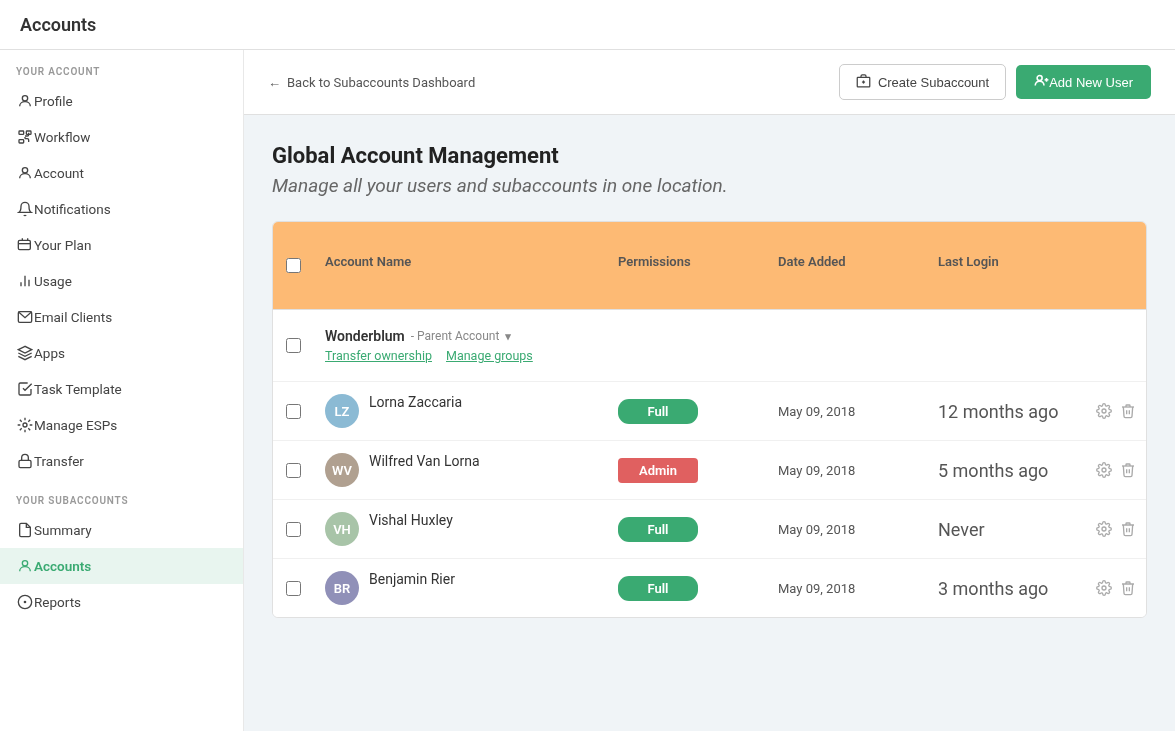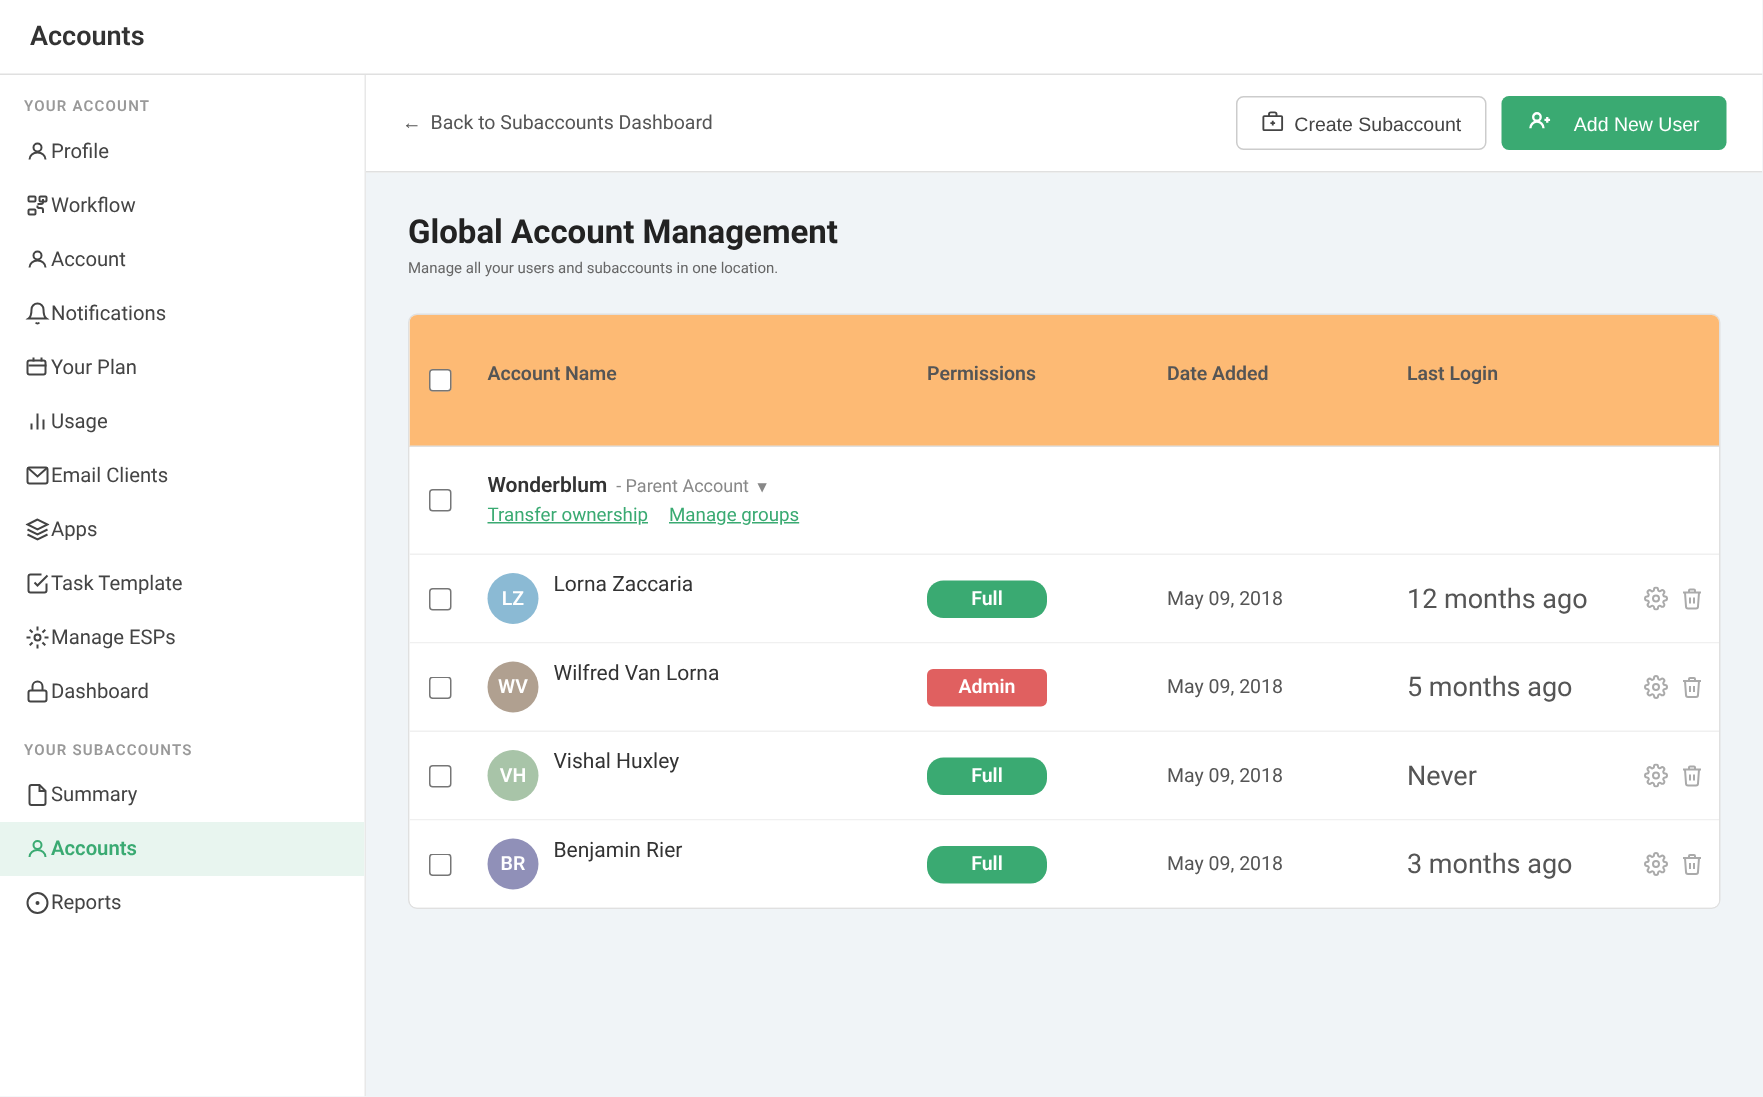--- a/index.html
+++ b/index.html
@@ -86,21 +86,21 @@
     }
     .back-link {
       display: flex;
       align-items: center;
       gap: 6px;
       color: #555;
       font-size: 13px;
       cursor: pointer;
       text-decoration: none;
     }
-    .sub-header-actions { display: flex; gap: 10px; }
+    .sub-header-actions { display: flex; gap: 10px; align-items: center; }
 
     .btn-outline {
       border: 1px solid #ccc;
       background: #fff;
       color: #444;
       padding: 8px 16px;
       border-radius: 5px;
       cursor: pointer;
       font-size: 13px;
       display: flex;
@@ -111,40 +111,41 @@
     .btn-primary {
       border: none;
       background: #3aaa72;
       color: #fff;
       padding: 8px 18px;
       border-radius: 5px;
       cursor: pointer;
       font-size: 13px;
       display: flex;
       align-items: center;
-      gap: 15px;
+      gap: 0;
       font-weight: 500;
     }
 
     
     .content {
       padding: 28px 28px 0 28px;
       overflow-y: auto;
       flex: 1;
     }
     .content-title {
       font-size: 22px;
       font-weight: 700;
       color: #222;
       margin-bottom: 6px;
     }
     .content-subtitle {
       color: #666;
-      font-size: 10px;
+      font-size: 19px;
       margin-bottom: 24px;
+      font-style: italic;
     }
 
     
     .table-container {
       background: #fff;
       border: 1px solid #e0e0e0;
       border-radius: 6px;
       overflow: hidden;
     }
     .table-header {
@@ -399,21 +400,21 @@
       <span>Manage ESPs</span>
     </div>
 
     <div class="sidebar-item">
       <span class="sidebar-icon">
         <svg viewBox="0 0 24 24" fill="none" stroke="currentColor" stroke-width="2">
             <rect x="3" y="11" width="18" height="11" rx="2"></rect>
             <path d="M7 11V7a5 5 0 0110 0v4"></path>
           </svg>
       </span>
-      <span>Dashboard</span>
+      <span>Transfer</span>
     </div>
 
     <div class="sidebar-section-label">YOUR SUBACCOUNTS</div>
 
     <div class="sidebar-item">
       <span class="sidebar-icon">
         <svg viewBox="0 0 24 24" fill="none" stroke="currentColor" stroke-width="2">
             <path d="M14 2H6a2 2 0 00-2 2v16a2 2 0 002 2h12a2 2 0 002-2V8z"></path>
             <polyline points="14 2 14 8 20 8"></polyline>
           </svg>

